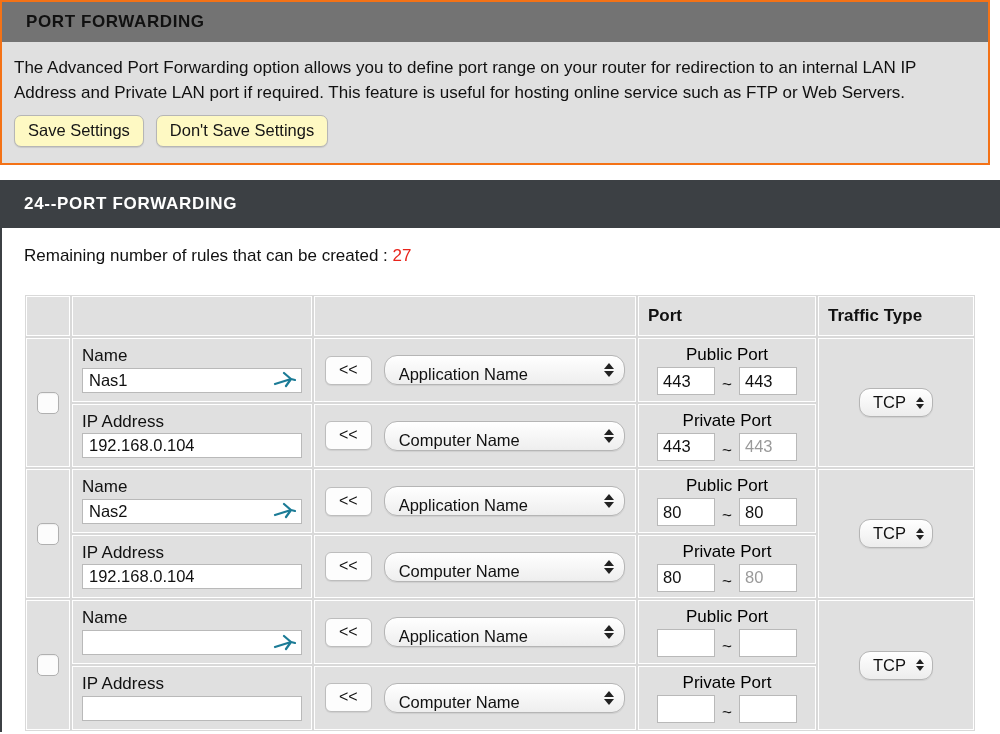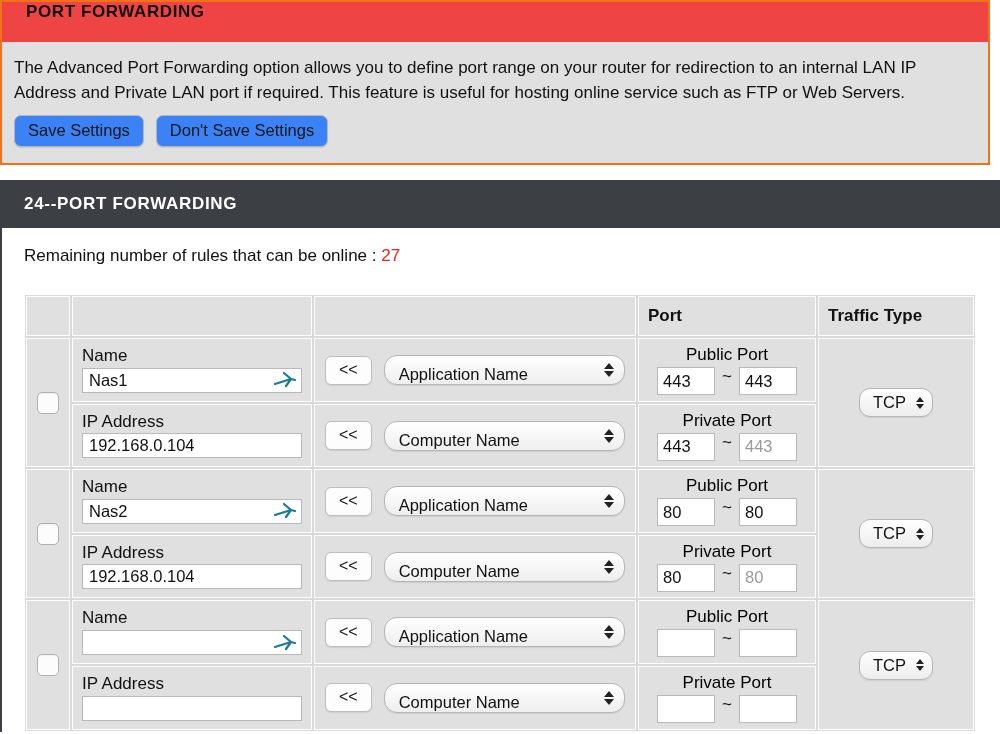--- a/index.html
+++ b/index.html
@@ -12,44 +12,45 @@
   }
 
   
   .panel-intro {
     margin: 0 10px 0 0;
     width: 990px;
     border: 2px solid #f47216;
     background: #e0e0e0;
   }
   .bar-orange {
-    background: #ef4444;
+    background: #737373;
     height: 40px;
     display: flex;
+    align-items: center;
     padding-left: 24px;
   }
   .bar-orange .title {
     font-size: 17px;
     font-weight: bold;
     color: #111111;
     letter-spacing: 0.6px;
   }
   .intro-body {
     background: #e0e0e0;
     padding: 14px 22px 16px 12px;
   }
   .intro-body p {
     margin: 0 0 10px 0;
     font-size: 17px;
     line-height: 1.45;
     color: #111111;
   }
   .btn-row { display: flex; gap: 12px; margin-top: 6px; }
   .btn {
-    background: #3b82f6;
+    background: #fef9c3;
     border: 1px solid #b6b6b6;
     border-radius: 7px;
     padding: 5px 13px 6px 13px;
     font-size: 16.5px;
     color: #151515;
     font-family: "Liberation Sans", sans-serif;
     box-shadow: 0 1px 1px rgba(0,0,0,0.10);
     cursor: pointer;
     white-space: nowrap;
   }
@@ -181,21 +182,21 @@
     position: absolute; right: 10px; top: 50%;
     transform: translateY(-50%);
     display: flex; flex-direction: column; gap: 2px;
   }
   .tri-up, .tri-dn { width: 0; height: 0; border-left: 5px solid transparent; border-right: 5px solid transparent; }
   .tri-up { border-bottom: 6px solid #222222; }
   .tri-dn { border-top: 6px solid #222222; }
 
   .port-cell { padding: 5px 8px 6px 8px; text-align: center; }
   .port-title { font-size: 17px; color: #000000; margin-bottom: 2px; }
-  .port-line { display: flex; align-items: flex-start; justify-content: center; gap: 7px; }
+  .port-line { display: flex; align-items: flex-end; justify-content: center; gap: 7px; }
   .port-inp {
     width: 58px; height: 28px;
     border: 1px solid #b9b9b9;
     background: #ffffff;
     font-size: 16.5px;
     font-family: "Liberation Sans", sans-serif;
     color: #101010;
     padding: 0 5px;
     outline: none;
   }
@@ -237,21 +238,21 @@
     </div>
   </div>
 </div>
 
 <div class="panel-rules">
   <div class="bar-dark">
     <span class="title">24--PORT FORWARDING</span>
   </div>
   <div class="rules-body">
     <div class="remaining">
-      <span>Remaining number of rules that can be online : </span><span class="count">27</span>
+      <span>Remaining number of rules that can be created : </span><span class="count">27</span>
     </div>
 
     <table class="tbl">
       <colgroup>
         <col class="col-chk">
           <col class="col-name">
           <col class="col-pick">
           <col class="col-port">
           <col class="col-traf">
       </colgroup>

